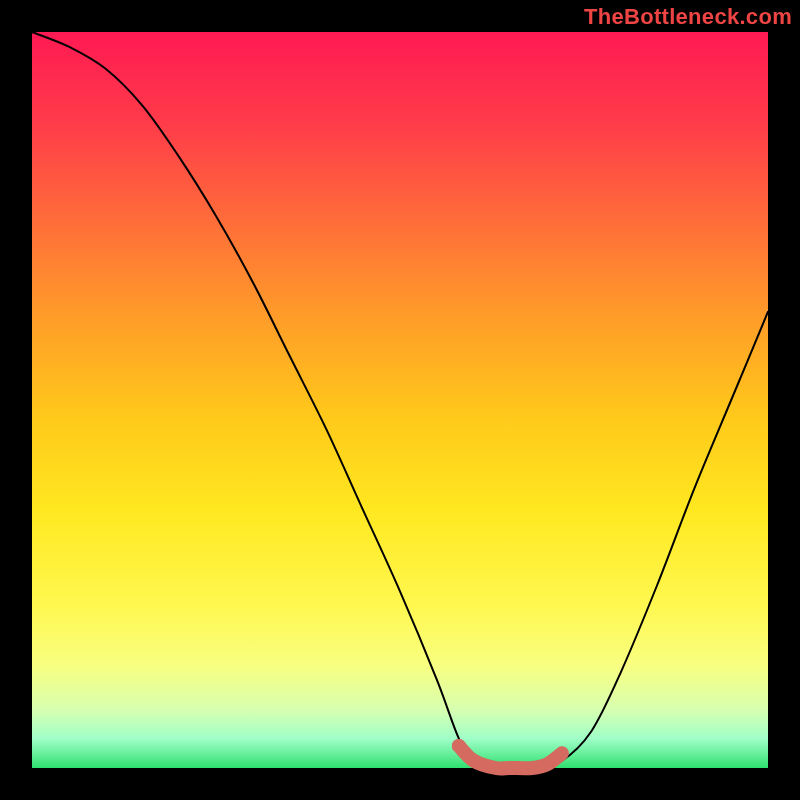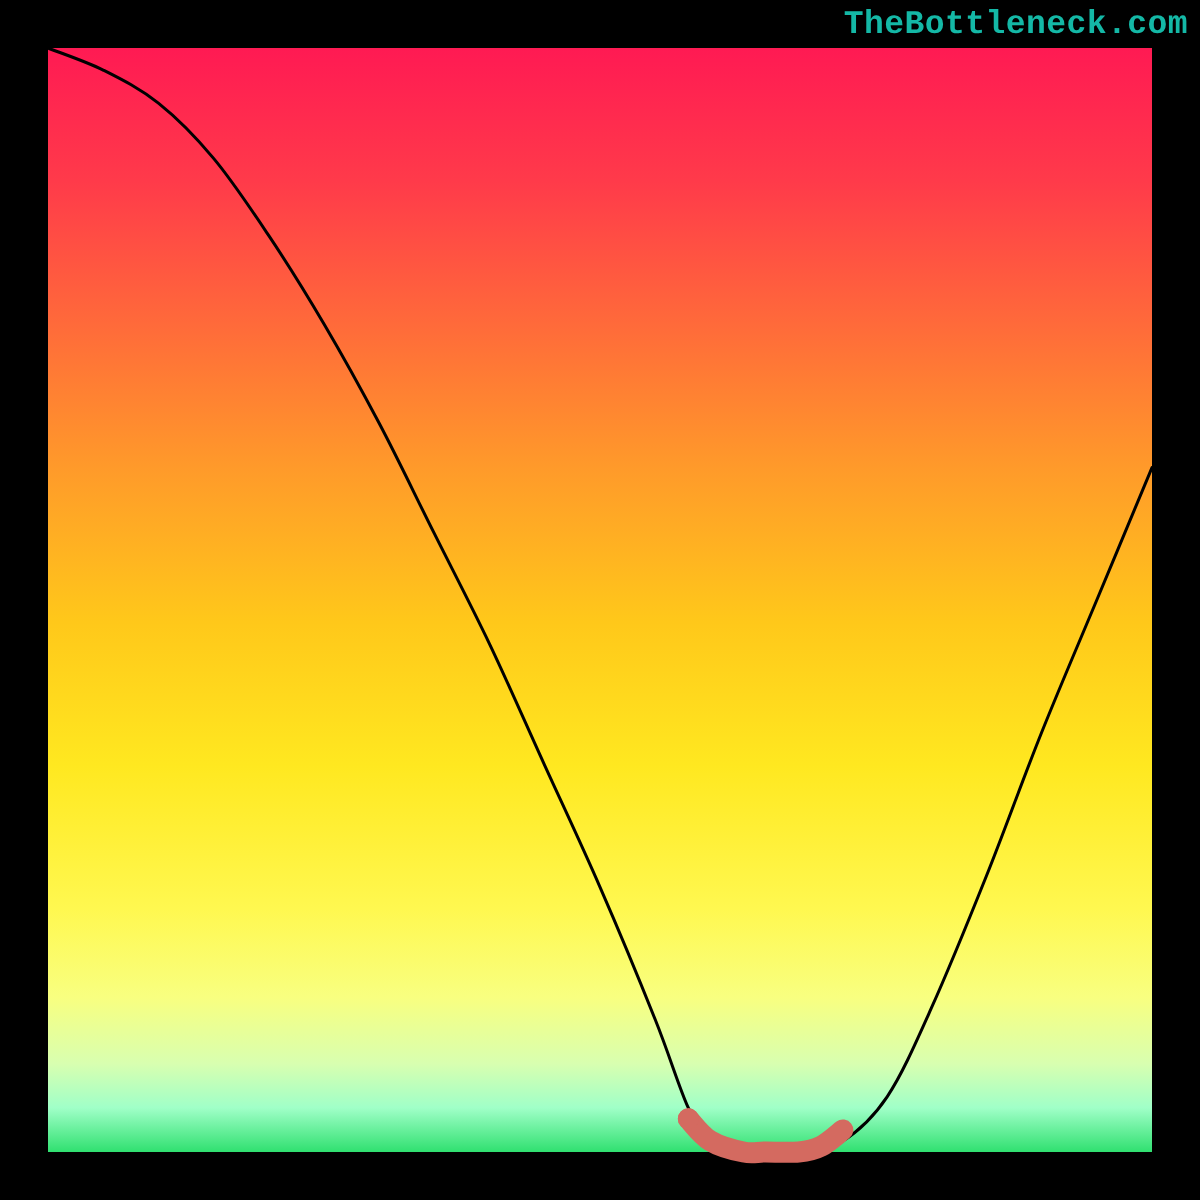--- a/index.html
+++ b/index.html
@@ -28,24 +28,24 @@
       #f8ff80 86%,
       #d8ffb0 92%,
       #a0ffc8 96%,
       #30e070 100%
     );
   }
   .watermark {
     position: absolute;
     top: 4px;
     right: 8px;
-    font-family: Liberation Mono, monospace;
+    font-family: Liberation Sans, sans-serif;
     font-size: 22px;
     font-weight: 600;
-    color: #14b8a6;
+    color: #ef4444;
     letter-spacing: 0.3px;
   }
   svg.curve {
     position: absolute;
     left: 0; top: 0;
     width: 100%;
     height: 100%;
     overflow: visible;
   }
 </style>

